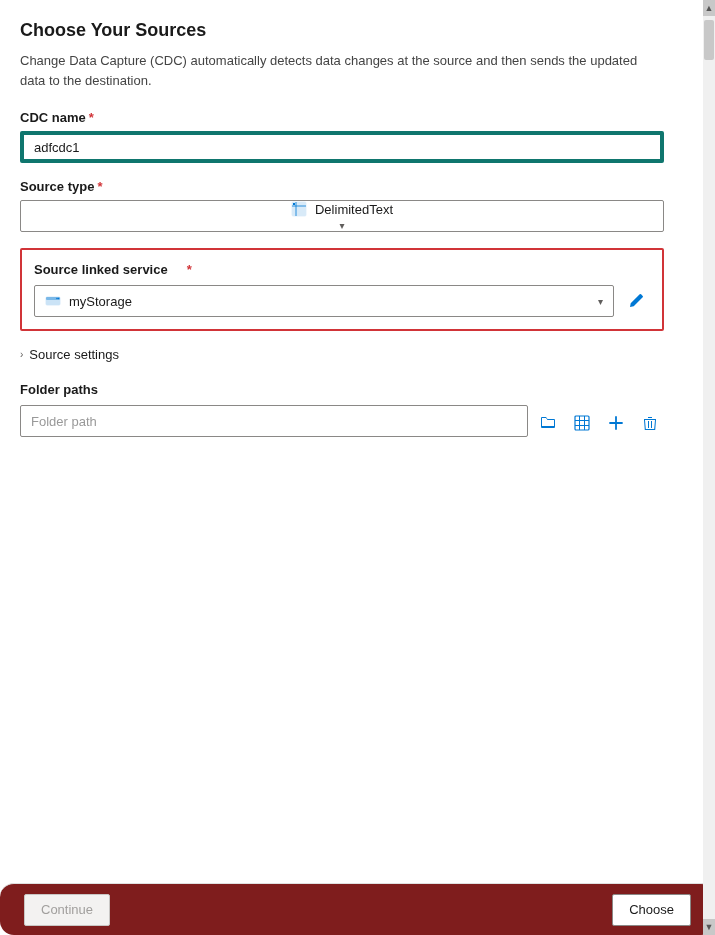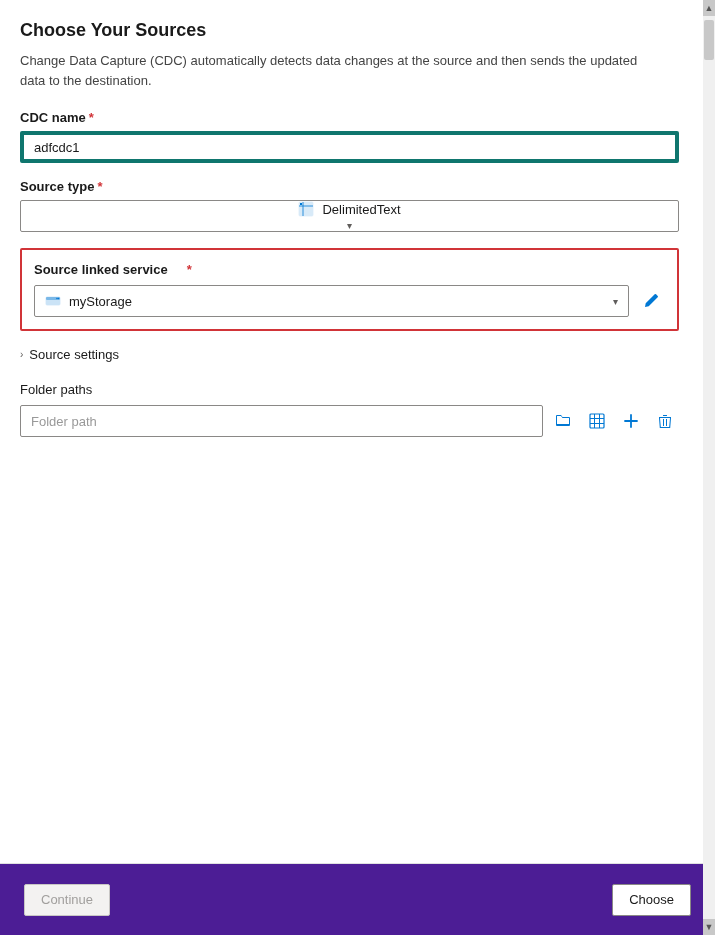--- a/index.html
+++ b/index.html
@@ -72,21 +72,21 @@
       height: 40px;
       background: #c8c8c8;
       border-radius: 2px;
       margin-top: 4px;
     }
 
     .main-content {
       flex: 1;
       padding: 20px 24px 20px 20px;
       overflow: hidden;
-      margin-right: 12px;
+      margin-right: 27px;
     }
 
     .page-title {
       font-size: 18px;
       font-weight: 600;
       color: #1a1a1a;
       margin-bottom: 10px;
     }
 
     .description {
@@ -233,28 +233,28 @@
       color: #1a1a1a;
       font-weight: 500;
     }
 
     .folder-paths-section {
       margin-bottom: 16px;
     }
 
     .folder-paths-label {
       font-size: 13px;
-      font-weight: 400;
+      font-weight: 700;
       color: #1a1a1a;
       margin-bottom: 8px;
     }
 
     .folder-path-row {
       display: flex;
-      align-items: center;
+      align-items: flex-end;
       gap: 6px;
     }
 
     .folder-path-input {
       flex: 1;
       height: 32px;
       border: 1px solid #8a8886;
       border-radius: 2px;
       padding: 0 10px;
       font-size: 13px;
@@ -281,28 +281,29 @@
       outline: none;
     }
 
     .icon-btn svg {
       width: 16px;
       height: 16px;
       fill: #0078d4;
     }
 
     .footer {
-      height: 72px;
-      background: #4c1d95;
+      height: 52px;
+      background: #7f1d1d;
       border-top: 1px solid #e0e0e0;
       display: flex;
       align-items: center;
       justify-content: space-between;
       padding: 0 24px;
       flex-shrink: 0;
+      border-radius: 14px;
     }
 
     .btn-continue {
       height: 32px;
       padding: 0 16px;
       background: #f3f2f1;
       border: 1px solid #c8c6c4;
       border-radius: 2px;
       font-size: 13px;
       color: #a19f9d;

